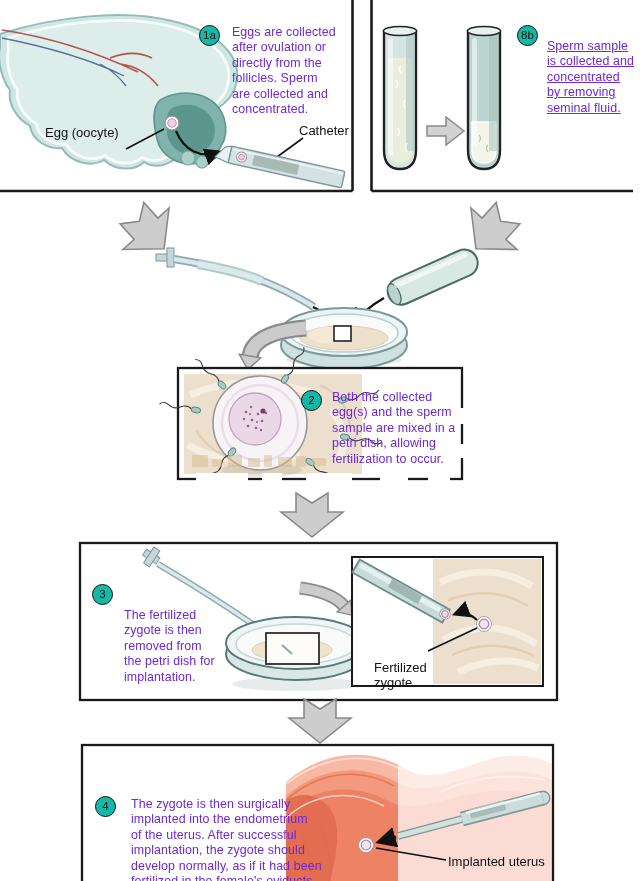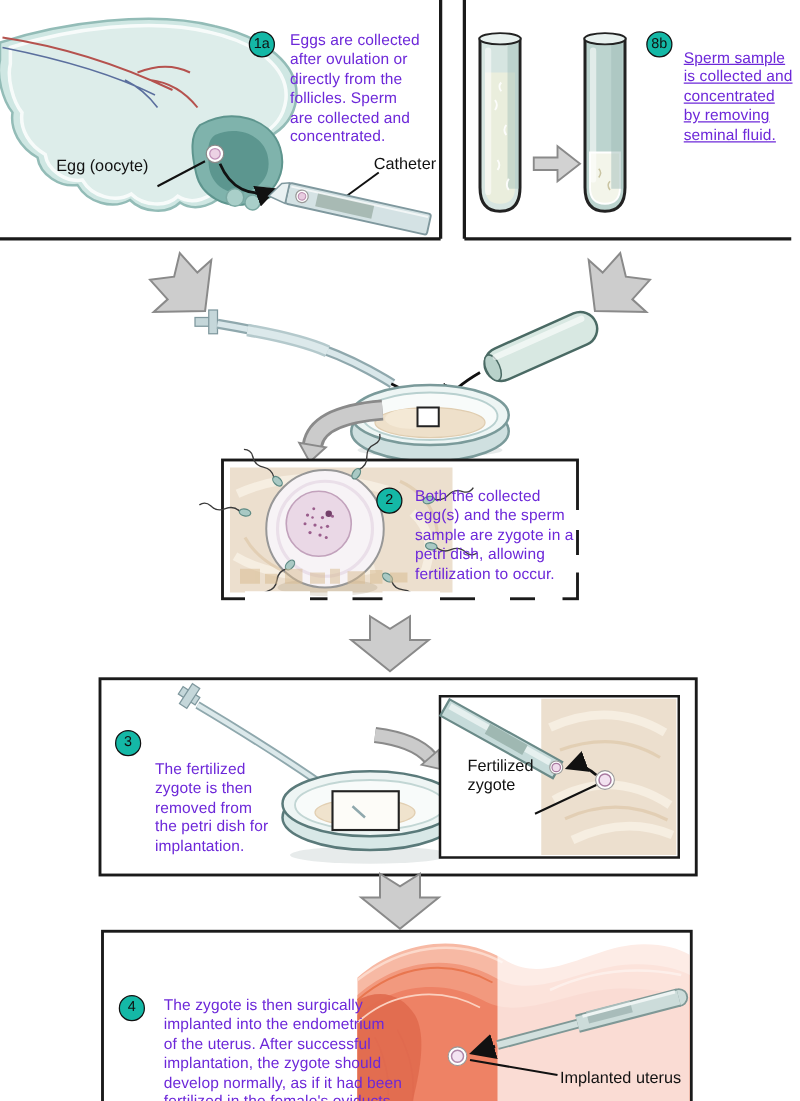--- a/index.html
+++ b/index.html
@@ -331,32 +331,32 @@
 concentrated
 by removing
 seminal fluid.</div>
 
 <div class="lbl" style="left:45px;top:125px;">Egg (oocyte)</div>
 <div class="lbl" style="left:299px;top:123px;">Catheter</div>
 
 <div class="badge" style="left:301px;top:390px;">2</div>
 <div class="note" style="left:332px;top:390px;width:130px;">Both the collected
 egg(s) and the sperm
-sample are zygote in a
+sample are mixed in a
 petri dish, allowing
 fertilization to occur.</div>
 
 <div class="badge" style="left:92px;top:584px;">3</div>
 <div class="note" style="left:124px;top:608px;width:120px;">The fertilized
 zygote is then
 removed from
 the petri dish for
 implantation.</div>
 
-<div class="lbl" style="left:374px;top:605px;">Fertilized
+<div class="lbl" style="left:374px;top:660px;">Fertilized
 zygote</div>
 
 <div class="badge" style="left:95px;top:796px;">4</div>
 <div class="note" style="left:131px;top:797px;width:215px;">The zygote is then surgically
 implanted into the endometrium
 of the uterus. After successful
 implantation, the zygote should
 develop normally, as if it had been
 fertilized in the female's oviducts.</div>
 

